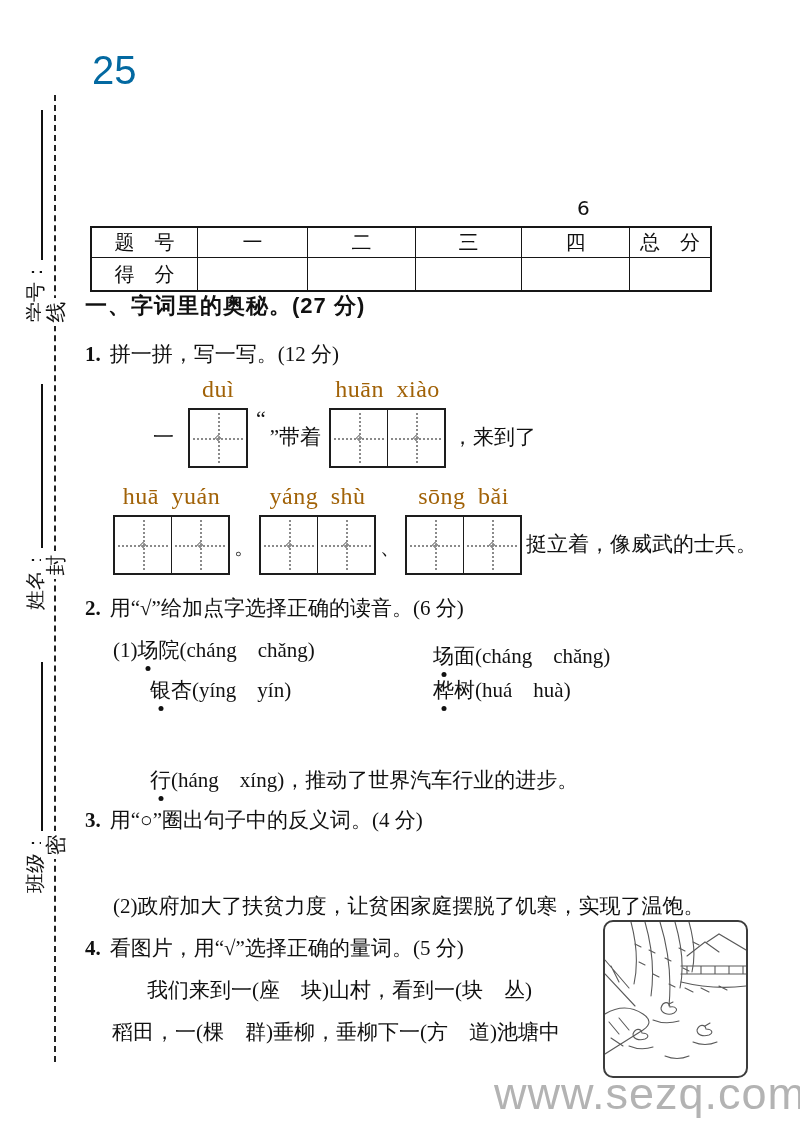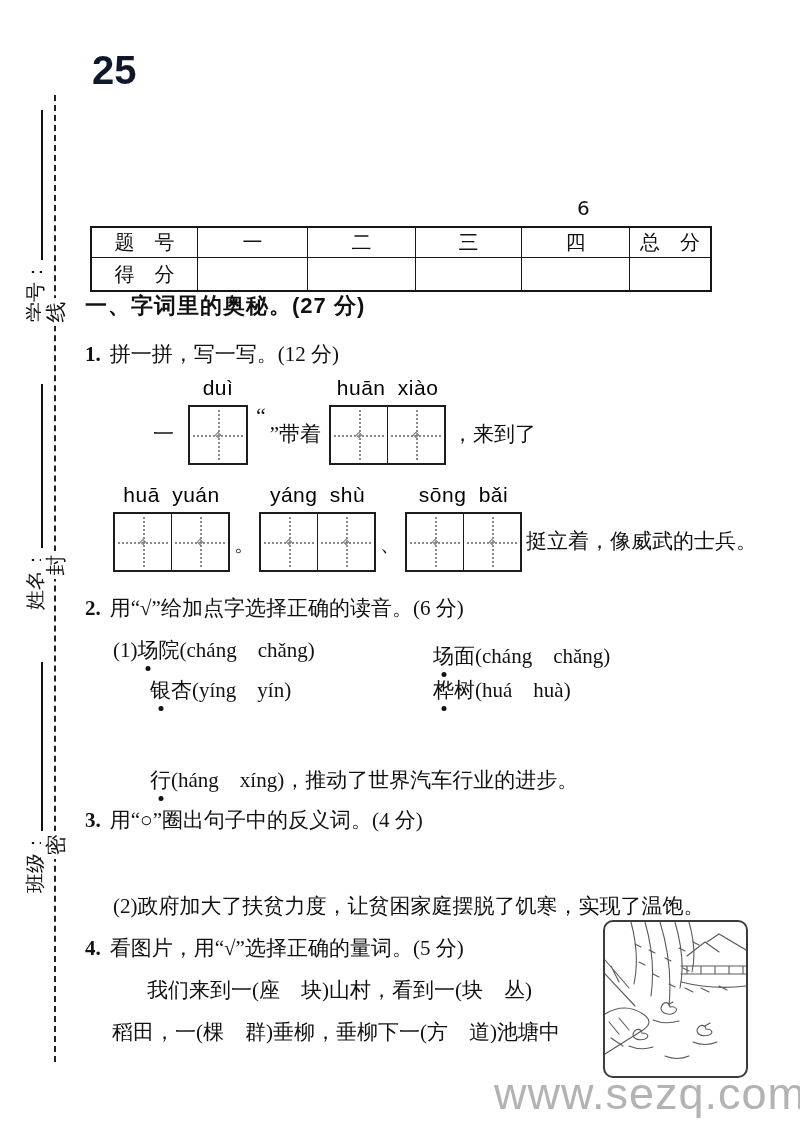--- a/index.html
+++ b/index.html
@@ -3,21 +3,21 @@
 <meta charset="utf-8">
 <style>
   html,body { margin:0; padding:0; background:#ffffff; }
   #paper {
     position:relative; width:800px; height:1148px; background:#ffffff;
     font-family:"Liberation Serif", serif; color:#111; overflow:hidden;
   }
   .abs { position:absolute; }
 
   
-  #page-num { left:92px; top:48px; font-family:"Liberation Sans",sans-serif; font-size:40px; color:#0f172a;font-weight:bold; }
+  #page-num { left:92px; top:48px; font-family:"Liberation Sans",sans-serif; font-size:40px; color:#0369a1; }
 
   
   .margin-field {
     left:20px; transform:rotate(-90deg); transform-origin:0 0;
     display:flex; align-items:flex-end; height:28px; font-size:20px; color:#111;
   }
   .margin-field .flabel { white-space:nowrap; line-height:26px; }
   .field-blank { flex:1 1 auto; border-bottom:2px solid #111; height:0; margin:0 2px 5px 2px; }
   #field-xuehao { top:322px; width:214px; }
   #field-xingming { top:610px; width:228px; }
@@ -52,21 +52,21 @@
   #q1-head { left:85px; top:340px; }
   #q2-head { left:85px; top:594px; }
   #q3-head { left:85px; top:806px; }
   #q4-head { left:85px; top:934px; }
 
   
   .grow { display:flex; align-items:flex-end; }
   #q1-row1 { left:85px; top:376px; }
   #q1-row2 { left:85px; top:483px; padding-left:28px; }
   .gunit { display:flex; flex-direction:column; }
-  .pinyin { text-align:center; font-family:Liberation Sans, sans-serif; font-size:21px; color:#000000;
+  .pinyin { text-align:center; font-family:Liberation Serif, serif; font-size:24px; color:#a16207;
             margin-bottom:5px; white-space:nowrap; letter-spacing:0.5px; word-spacing:6px; }
   .tzg { display:flex; border:2px solid #1d1d1d; background:#fff; }
   .cell { width:56px; height:56px; position:relative; border-right:1px solid #1d1d1d;
           background:radial-gradient(circle at 50% 50%, #fff 1.5px, #999 1.6px 2.6px, #fff 2.7px 3.6px, rgba(0,0,0,0) 3.7px); }
   .cell:last-child { border-right:none; }
   .cell::before { content:""; position:absolute; top:3px; bottom:3px; left:50%; border-left:2px dotted #8a8a8a; }
   .cell::after  { content:""; position:absolute; left:3px; right:3px; top:50%; border-top:2px dotted #8a8a8a; }
   .rt { font-size:21px; margin:0 0 17px 6px; white-space:nowrap; }
   .rt-lead { margin-left:68px; }
   .rt-quote { margin-bottom:36px; margin-left:8px; font-size:22px; }

